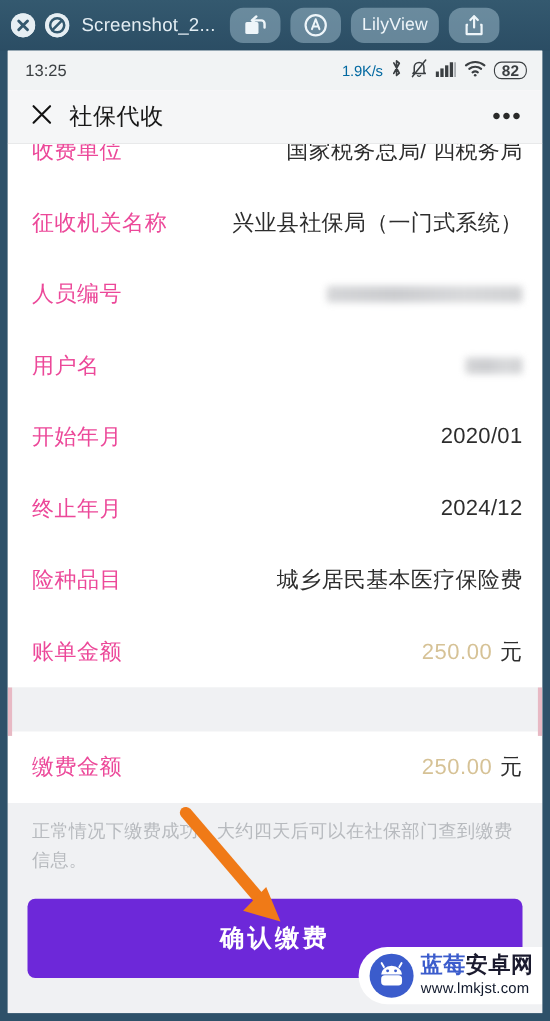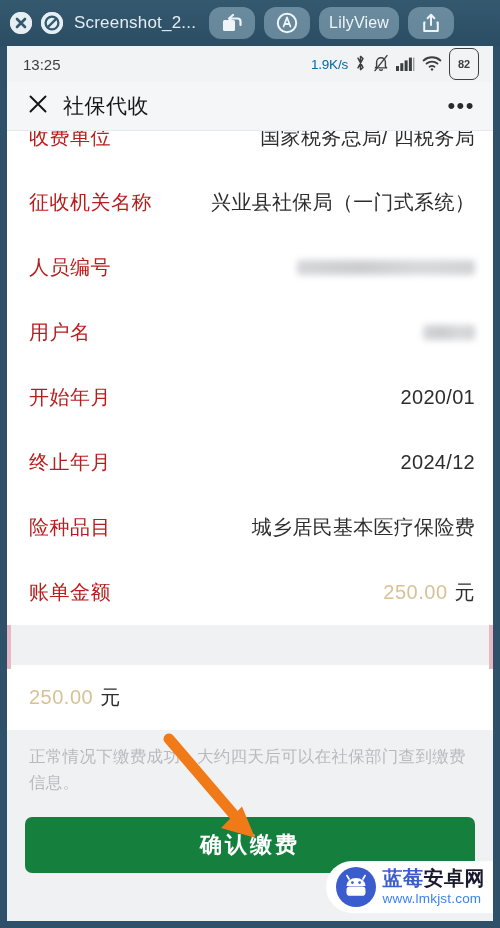--- a/index.html
+++ b/index.html
@@ -88,24 +88,24 @@
   }
   .status-right {
     display: flex;
     align-items: center;
     gap: 7px;
   }
   .net-speed { font-size: 13.5px; color:#0369a1; letter-spacing:-.2px; }
   .batt {
     border: 1.6px solid #3b3f42;
     border-radius: 7px;
-    height: 32px;
+    height: 16px;
     min-width: 30px;
     display: flex; align-items: center; justify-content: center;
-    font-size: 11px;
+    font-size: 14px;
     font-weight: bold;
     padding: 0 3px;
     box-sizing: border-box;
   }
 
   
   .app-header {
     height: 49px;
     background: #f5f6f7;
     display: flex;
@@ -137,21 +137,21 @@
     padding: 0 18px 0 22px;
   }
   .row {
     height: 65px;
     display: flex;
     align-items: center;
     justify-content: space-between;
     gap: 10px;
   }
   .row .lbl {
-    color: #b91c1c;
+    color: #ec4899;
     font-size: 20px;
     white-space: nowrap;
     letter-spacing: .5px;
   }
   .row .val {
     color: #2d2d2d;
     font-size: 20px;
     text-align: right;
     letter-spacing: .3px;
   }
@@ -177,24 +177,24 @@
   .hint {
     padding: 14px 22px 0 22px;
     color: #b7babe;
     font-size: 16.5px;
     line-height: 1.55;
     letter-spacing: .3px;
   }
 
   .btn-wrap { padding: 22px 18px 0 18px; }
   .confirm-btn {
-    background: #15803d;
+    background: #6d28d9;
     color: #ffffff;
     border-radius: 7px;
-    height: 56px;
+    height: 72px;
     display: flex;
     align-items: center;
     justify-content: center;
     font-size: 22px;
     font-weight: bold;
     letter-spacing: 3px;
   }
 
   
   .edge-strip {
@@ -232,21 +232,21 @@
     width: 40px; height: 40px;
     border-radius: 50%;
     background: #3b5ccc;
     display:flex; align-items:center; justify-content:center;
     flex: 0 0 auto;
   }
   .wm-text { display:flex; flex-direction:column; line-height:1; }
   .wm-cn { font-size: 20px; font-weight: bold; letter-spacing: .5px; }
   .wm-cn .a { color:#3b5ccc; }
   .wm-cn .b { color:#1a1a2e; }
-  .wm-url { font-size: 13.5px; color:#3b82f6; margin-top: 4px; letter-spacing:.2px; }
+  .wm-url { font-size: 13.5px; color:#0f172a; margin-top: 4px; letter-spacing:.2px; }
 </style>
 </head>
 <body>
 
 <div class="viewer-window">
 
   <div class="titlebar">
     <div class="tb-icon">
       <svg width="22" height="22" viewBox="0 0 22 22">
         <circle cx="11" cy="11" r="11" fill="#e6eef3"></circle>
@@ -385,20 +385,21 @@
 
       </div>
 
       <div class="gap">
         <div class="edge-strip left"></div>
         <div class="edge-strip right"></div>
       </div>
 
       <div class="card">
         <div class="row">
+          <span class="lbl">缴费金额</span>
           <span class="val money"><span>250.00</span><span class="unit">元</span></span>
         </div>
       </div>
 
       <div class="hint">正常情况下缴费成功，大约四天后可以在社保部门查到缴费信息。</div>
 
       <div class="btn-wrap">
         <div class="confirm-btn">确认缴费</div>
       </div>
 

